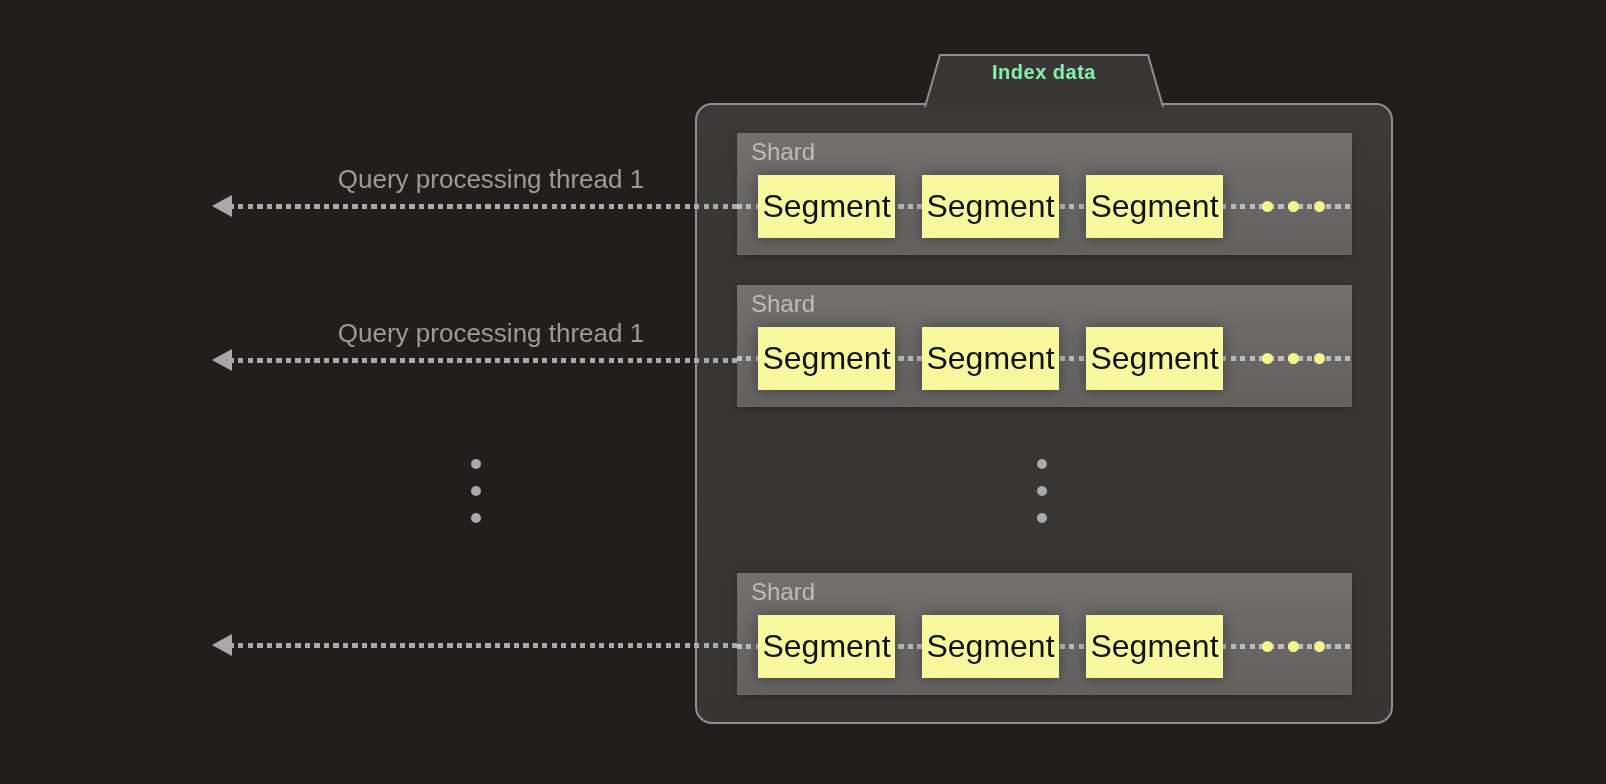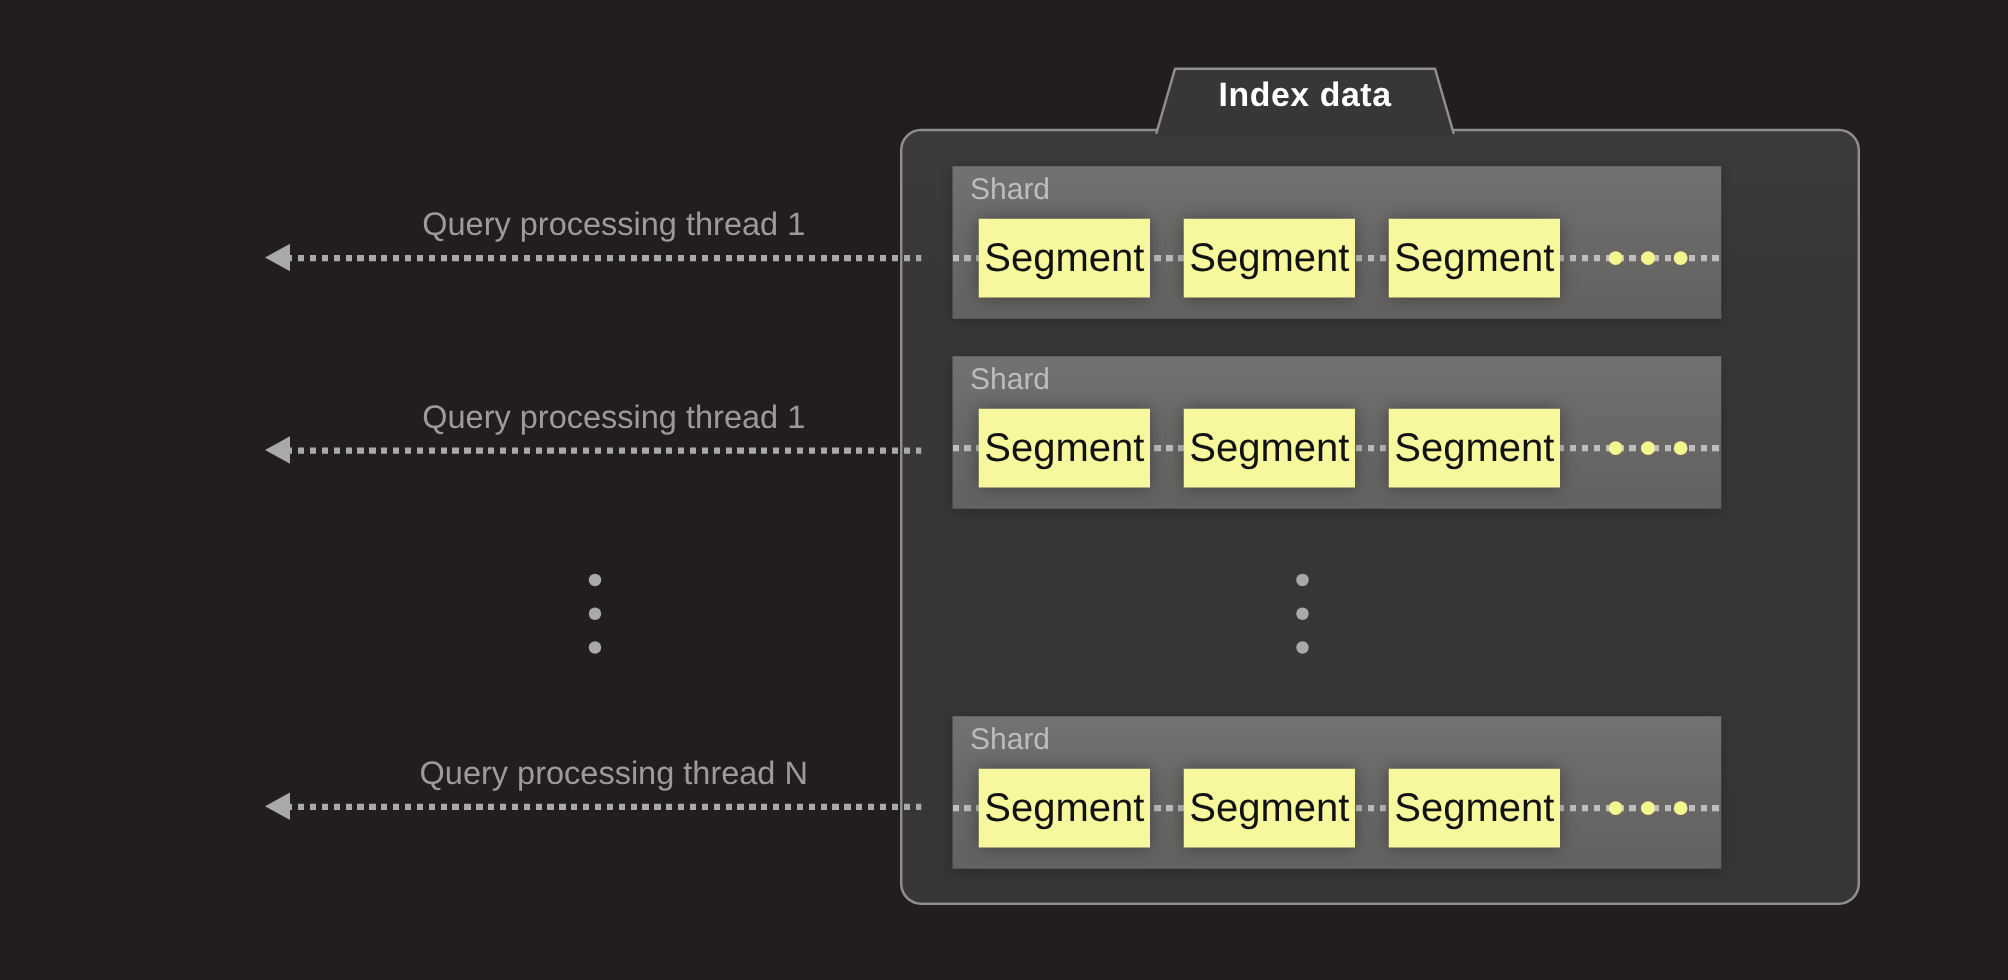--- a/index.html
+++ b/index.html
@@ -9,41 +9,40 @@
     height: 784px;
     background: #211e1d;
     overflow: hidden;
     font-family: "Liberation Sans", "DejaVu Sans", sans-serif;
   }
 
   
   .index-container {
     position: absolute;
     left: 695px; top: 103px;
-    width: 768px; height: 621px;
+    width: 698px; height: 621px;
     box-sizing: border-box;
     background: linear-gradient(180deg, #3d3b3a 0%, #393736 20%, #383635 100%);
     border: 2px solid #8f8f8f;
     border-radius: 17px;
     z-index: 2;
-    margin-left: 25px;
   }
   .tab-svg {
     position: absolute;
     left: 913px; top: 51px;
     z-index: 3;
   }
   .tab-label {
     position: absolute;
     left: 913px; top: 61px;
     width: 262px;
     text-align: center;
-    font-size: 27px;
+    font-size: 20px;
     font-weight: bold;
-    color: #ffffff;
+    color: #86efac;
     z-index: 4;
     letter-spacing: 0.5px;
   }
 
   
   .shard {
     position: absolute;
     left: 40px;
     width: 615px; height: 122px;
     background: linear-gradient(180deg, #737271 0%, #6a6968 45%, #636260 100%);
@@ -154,21 +153,20 @@
 <div class="canvas">
 
   <div class="thread-label label-1">Query processing thread 1</div>
   <div class="arrow-line line-1"></div>
   <div class="arrow-head head-1"></div>
 
   <div class="thread-label label-2">Query processing thread 1</div>
   <div class="arrow-line line-2"></div>
   <div class="arrow-head head-2"></div>
 
-  <div class="thread-label label-3">Query processing thread N</div>
   <div class="arrow-line line-3"></div>
   <div class="arrow-head head-3"></div>
 
   <div class="gray-dot gdot-left gdot-row-1"></div>
   <div class="gray-dot gdot-left gdot-row-2"></div>
   <div class="gray-dot gdot-left gdot-row-3"></div>
 
   <div class="index-container">
 
     <div class="shard shard-1">

